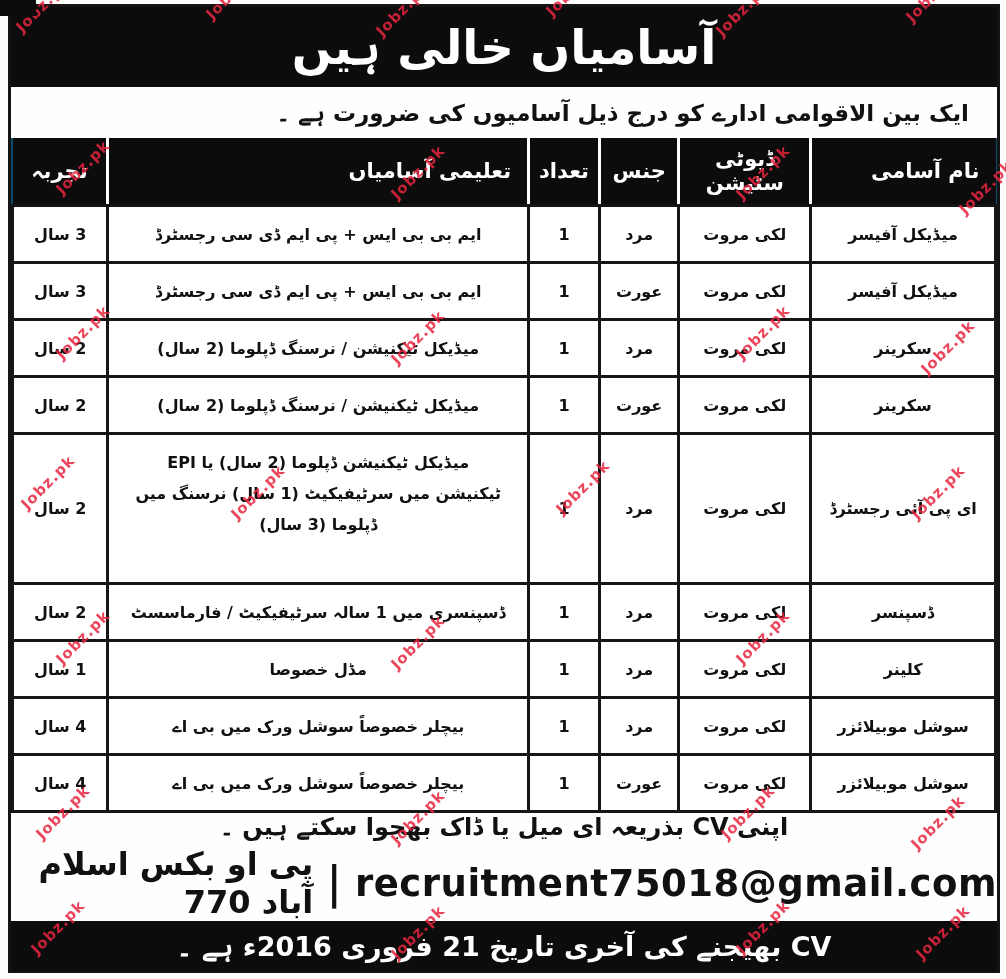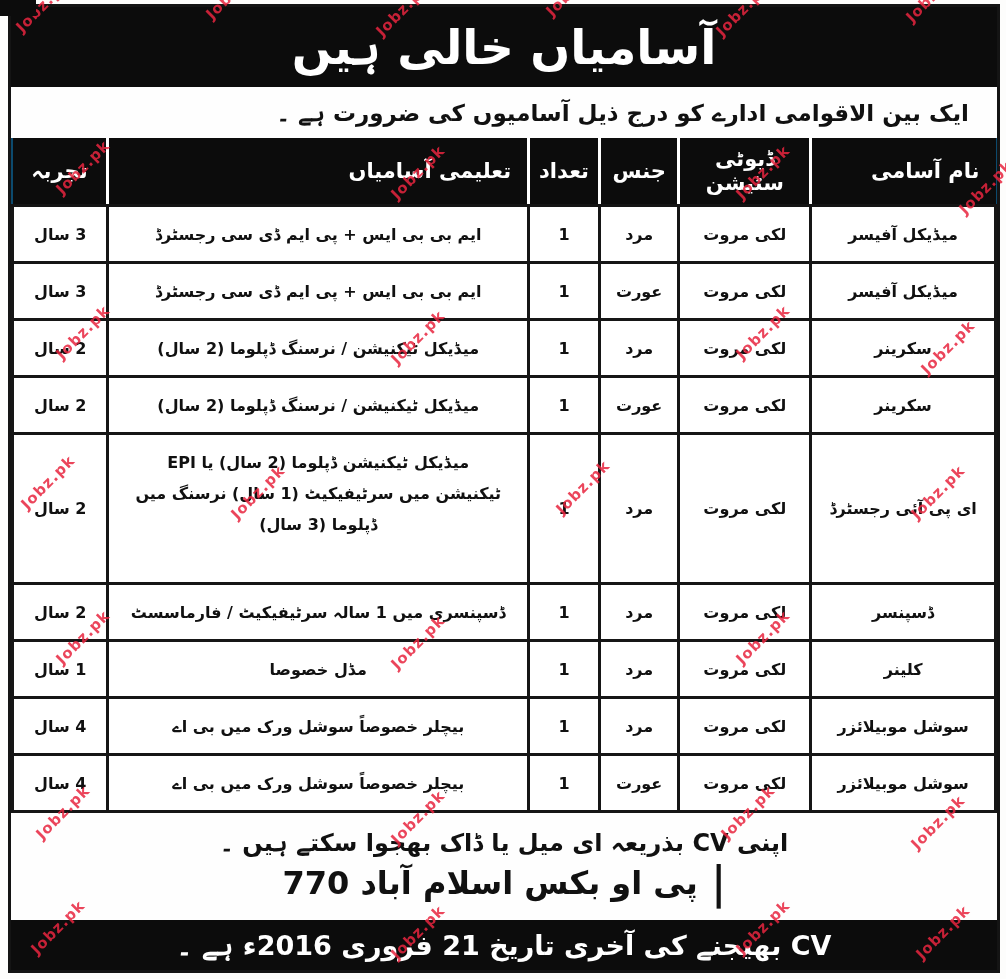--- a/index.html
+++ b/index.html
@@ -215,20 +215,21 @@
           <td class="cell-count">1</td>
           <td class="cell-qualification">بیچلر خصوصاً سوشل ورک میں بی اے</td>
           <td class="cell-experience">4 سال</td>
         </tr>
       </tbody>
   </table>
 
   <div class="footer">
     <div class="send-line" dir="rtl">اپنی CV بذریعہ ای میل یا ڈاک بھجوا سکتے ہیں ۔</div>
     <div class="contact-line" dir="rtl">
+      <span class="email">recruitment75018@gmail.com</span>
       <span class="sep">|</span>
       <span class="pobox" dir="rtl">پی او بکس اسلام آباد 770</span>
     </div>
   </div>
 
   <div class="deadline-banner" dir="rtl">CV بھیجنے کی آخری تاریخ 21 فروری 2016ء ہے ۔</div>
 
 </div>
 
 </body></html>

